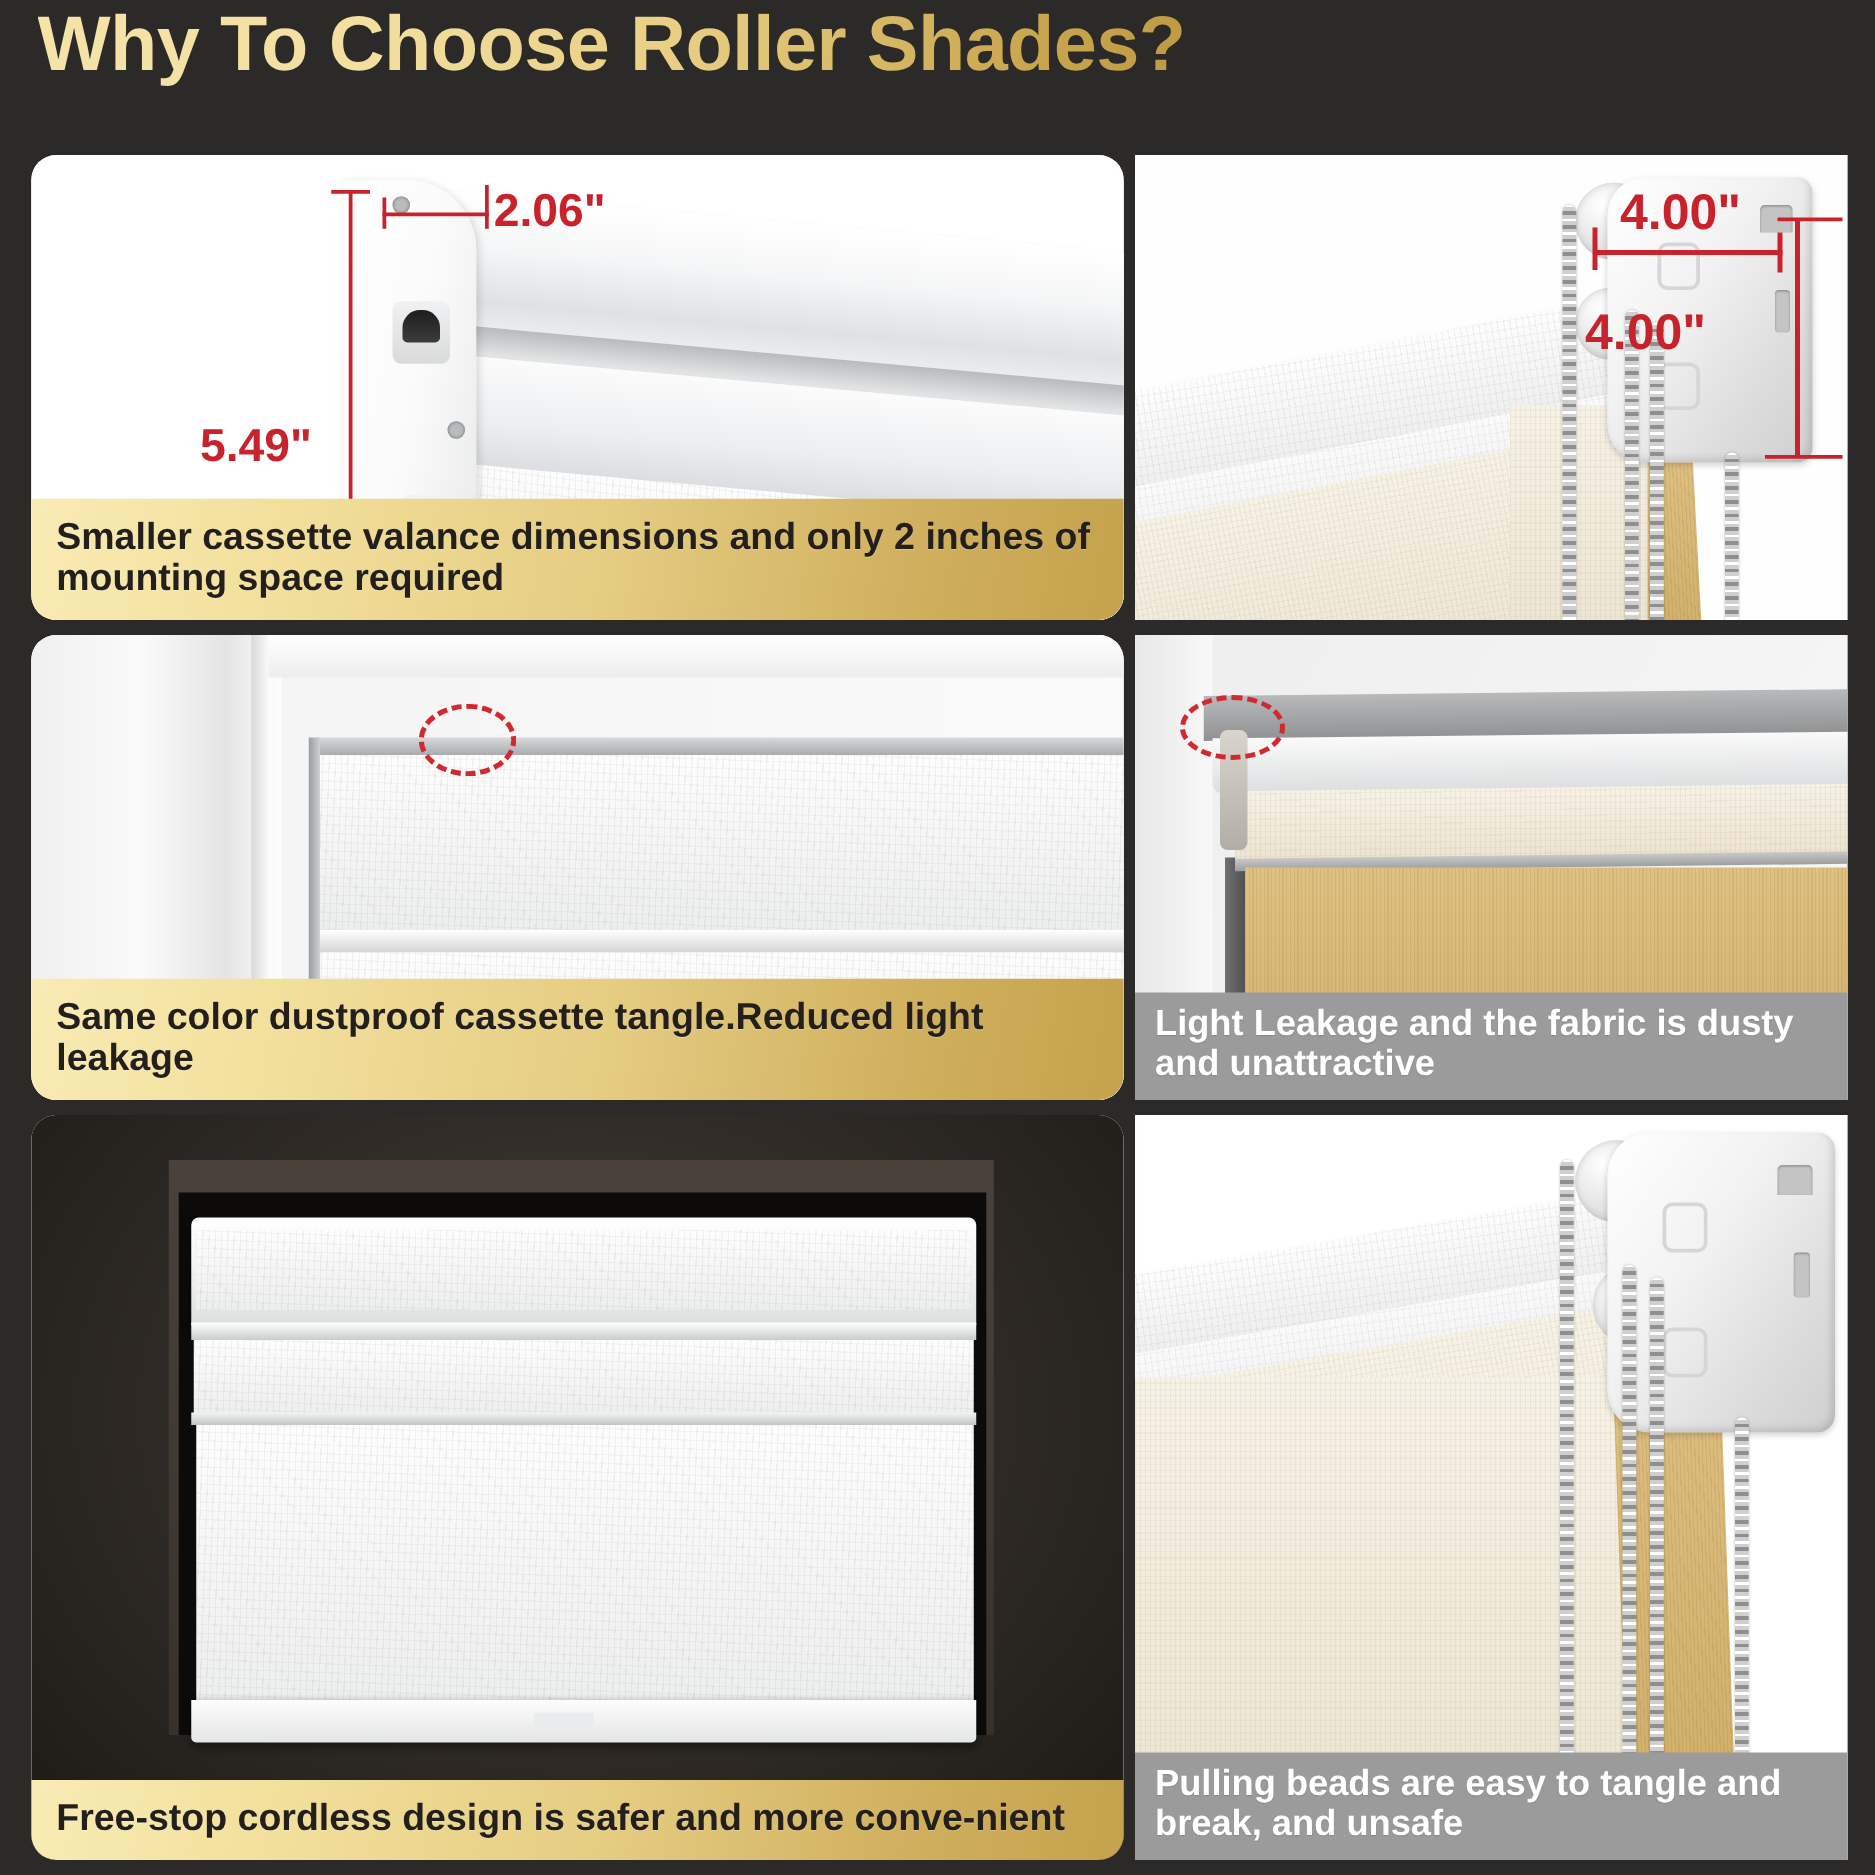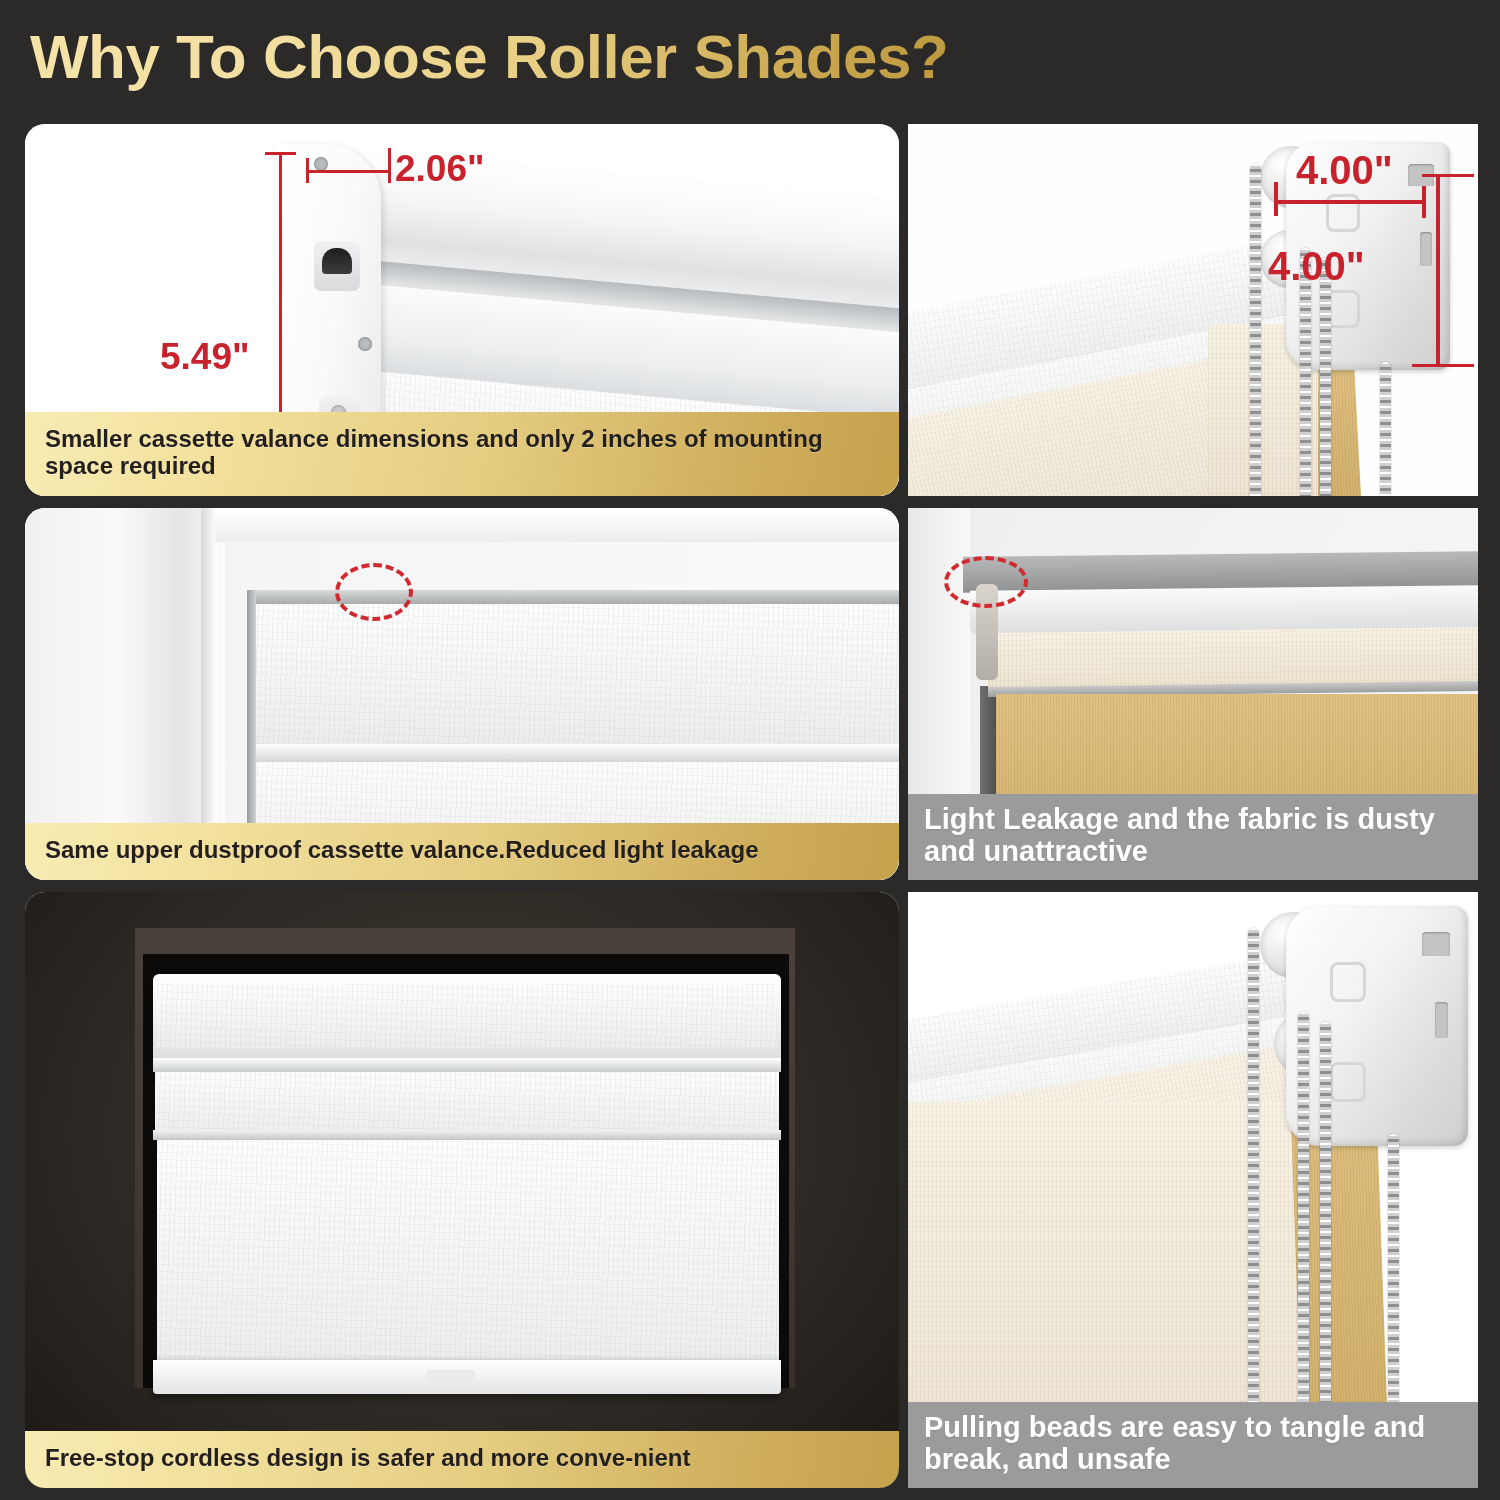--- a/index.html
+++ b/index.html
@@ -7,21 +7,21 @@
   body {
     background:#2b2a28;
     font-family:"Liberation Sans", sans-serif;
     overflow:hidden;
     position:relative;
   }
 
   
   .title-bar{
     position:absolute; left:0; top:0; width:1500px; height:112px;
-    display:flex; align-items:center;
+    display:flex; 
   }
   .title{
     margin-left:30px;
     font-size:62px;
     font-weight:bold;
     letter-spacing:-0.5px;
     background:linear-gradient(100deg,#f5e3a8 0%,#f3dfa0 28%,#e8cf84 55%,#caa74f 85%,#bd9940 100%);
     -webkit-background-clip:text;
     background-clip:text;
     color:transparent;
@@ -39,21 +39,21 @@
   .row1 { top:12px;  height:372px; }
   .row2 { top:396px; height:372px; }
   .row3 { top:780px; height:596px; }
 
   .photo{ position:absolute; left:0; top:0; right:0; bottom:0; }
 
   
   .caption{
     position:absolute; left:0; right:0; bottom:0;
     padding:14px 20px 16px 20px;
-    font-size:24px; font-weight:bold; line-height:1.12;
+    font-size:30px; font-weight:bold; line-height:1.12;
     z-index:9;
   }
   .caption.gold{
     color:#231f1c;
     background:linear-gradient(100deg,#f8ebb4 0%,#f2e09c 22%,#e5cd82 52%,#cfae5c 82%,#c5a24c 100%);
     border-bottom-left-radius:20px;
     border-bottom-right-radius:20px;
     text-shadow:0 1px 0 rgba(255,255,255,.25);
   }
   .caption.gray{
@@ -247,21 +247,21 @@
                   background:linear-gradient(180deg,#ffffff,#d3d5d7);"></div>
       <div class="wtex" style="position:absolute;left:232px;top:254px;width:642px;height:118px;"></div>
 
       <div style="position:absolute;left:222px;top:82px;width:9px;height:290px;
                   background:linear-gradient(90deg,#9a9d9f,#cfd1d3);"></div>
 
       <div class="dcircle" style="left:310px;top:55px;width:78px;height:58px;"></div>
 
     </div>
 
-    <div class="caption gold">Same upper dustproof cassette valance.Reduced light leakage</div>
+    <div class="caption gold">Same color dustproof cassette tangle.Reduced light leakage</div>
   </div>
 
   <div class="panel left row3">
     <div class="photo" style="background:radial-gradient(ellipse at 50% 40%,#4a443c 0%,#322d27 45%,#1c1916 100%);">
 
       <div style="position:absolute;left:110px;top:36px;width:660px;height:460px;
                   background:linear-gradient(180deg,#4a423a,#38312a);"></div>
 
       <div style="position:absolute;left:118px;top:62px;width:646px;height:434px;background:#0c0b0a;"></div>
 

